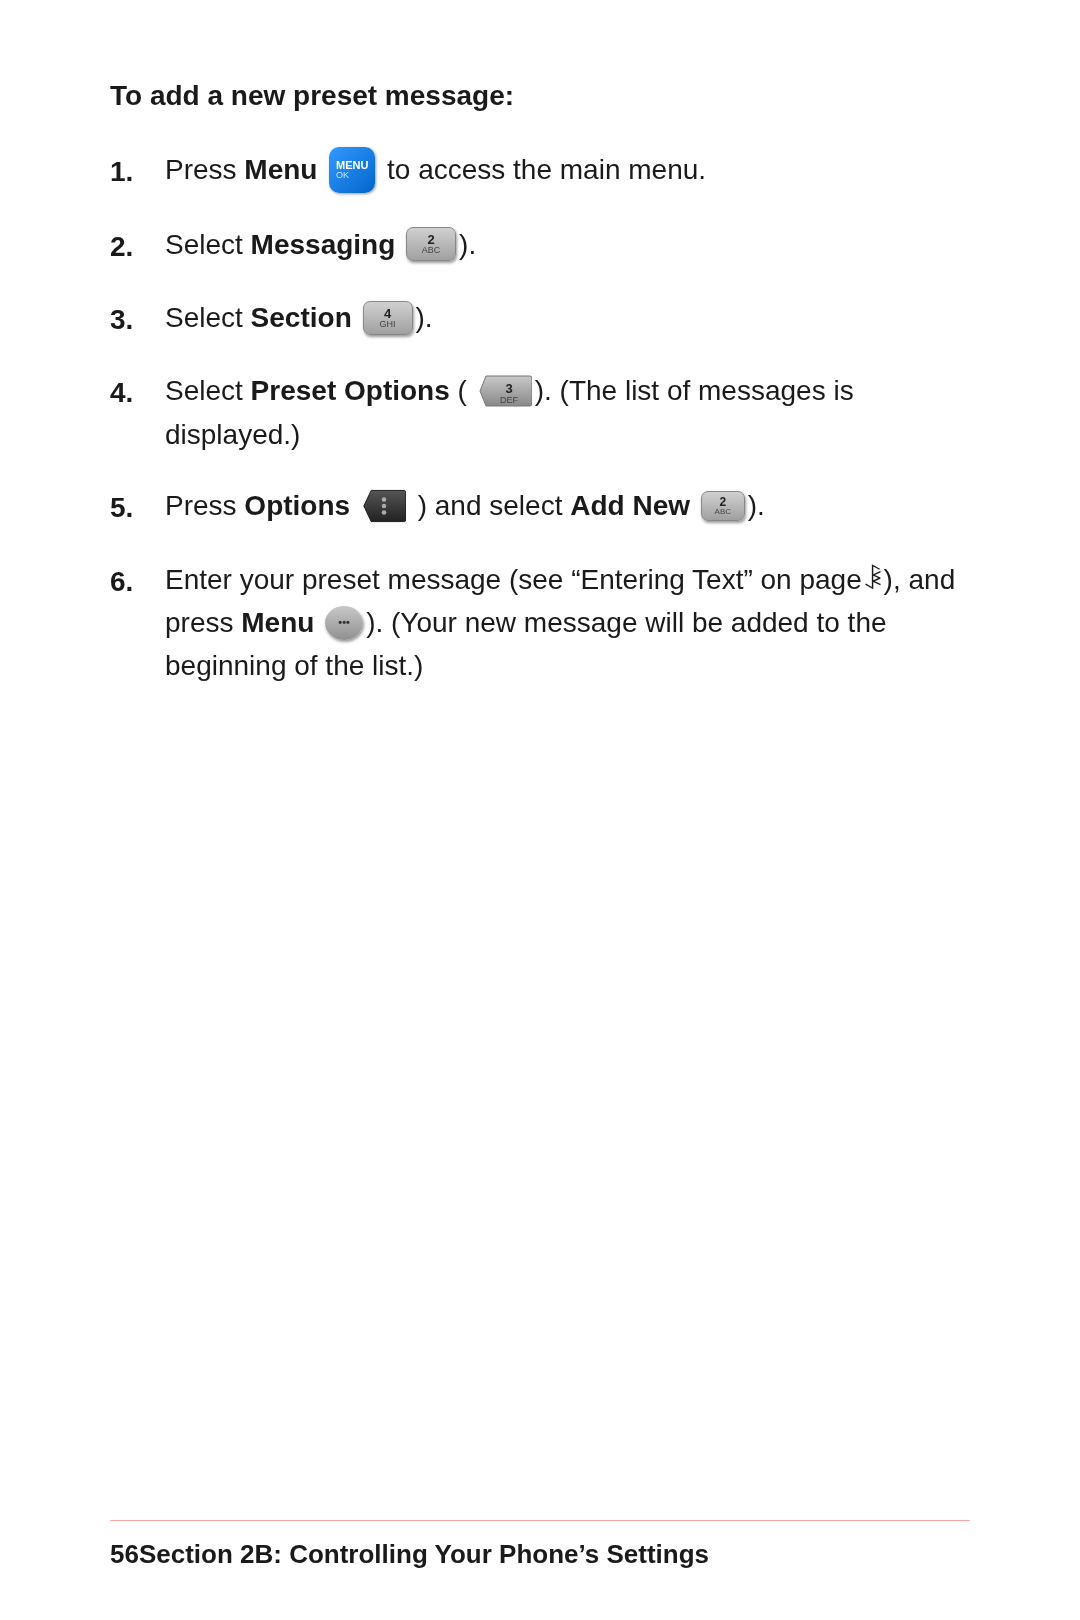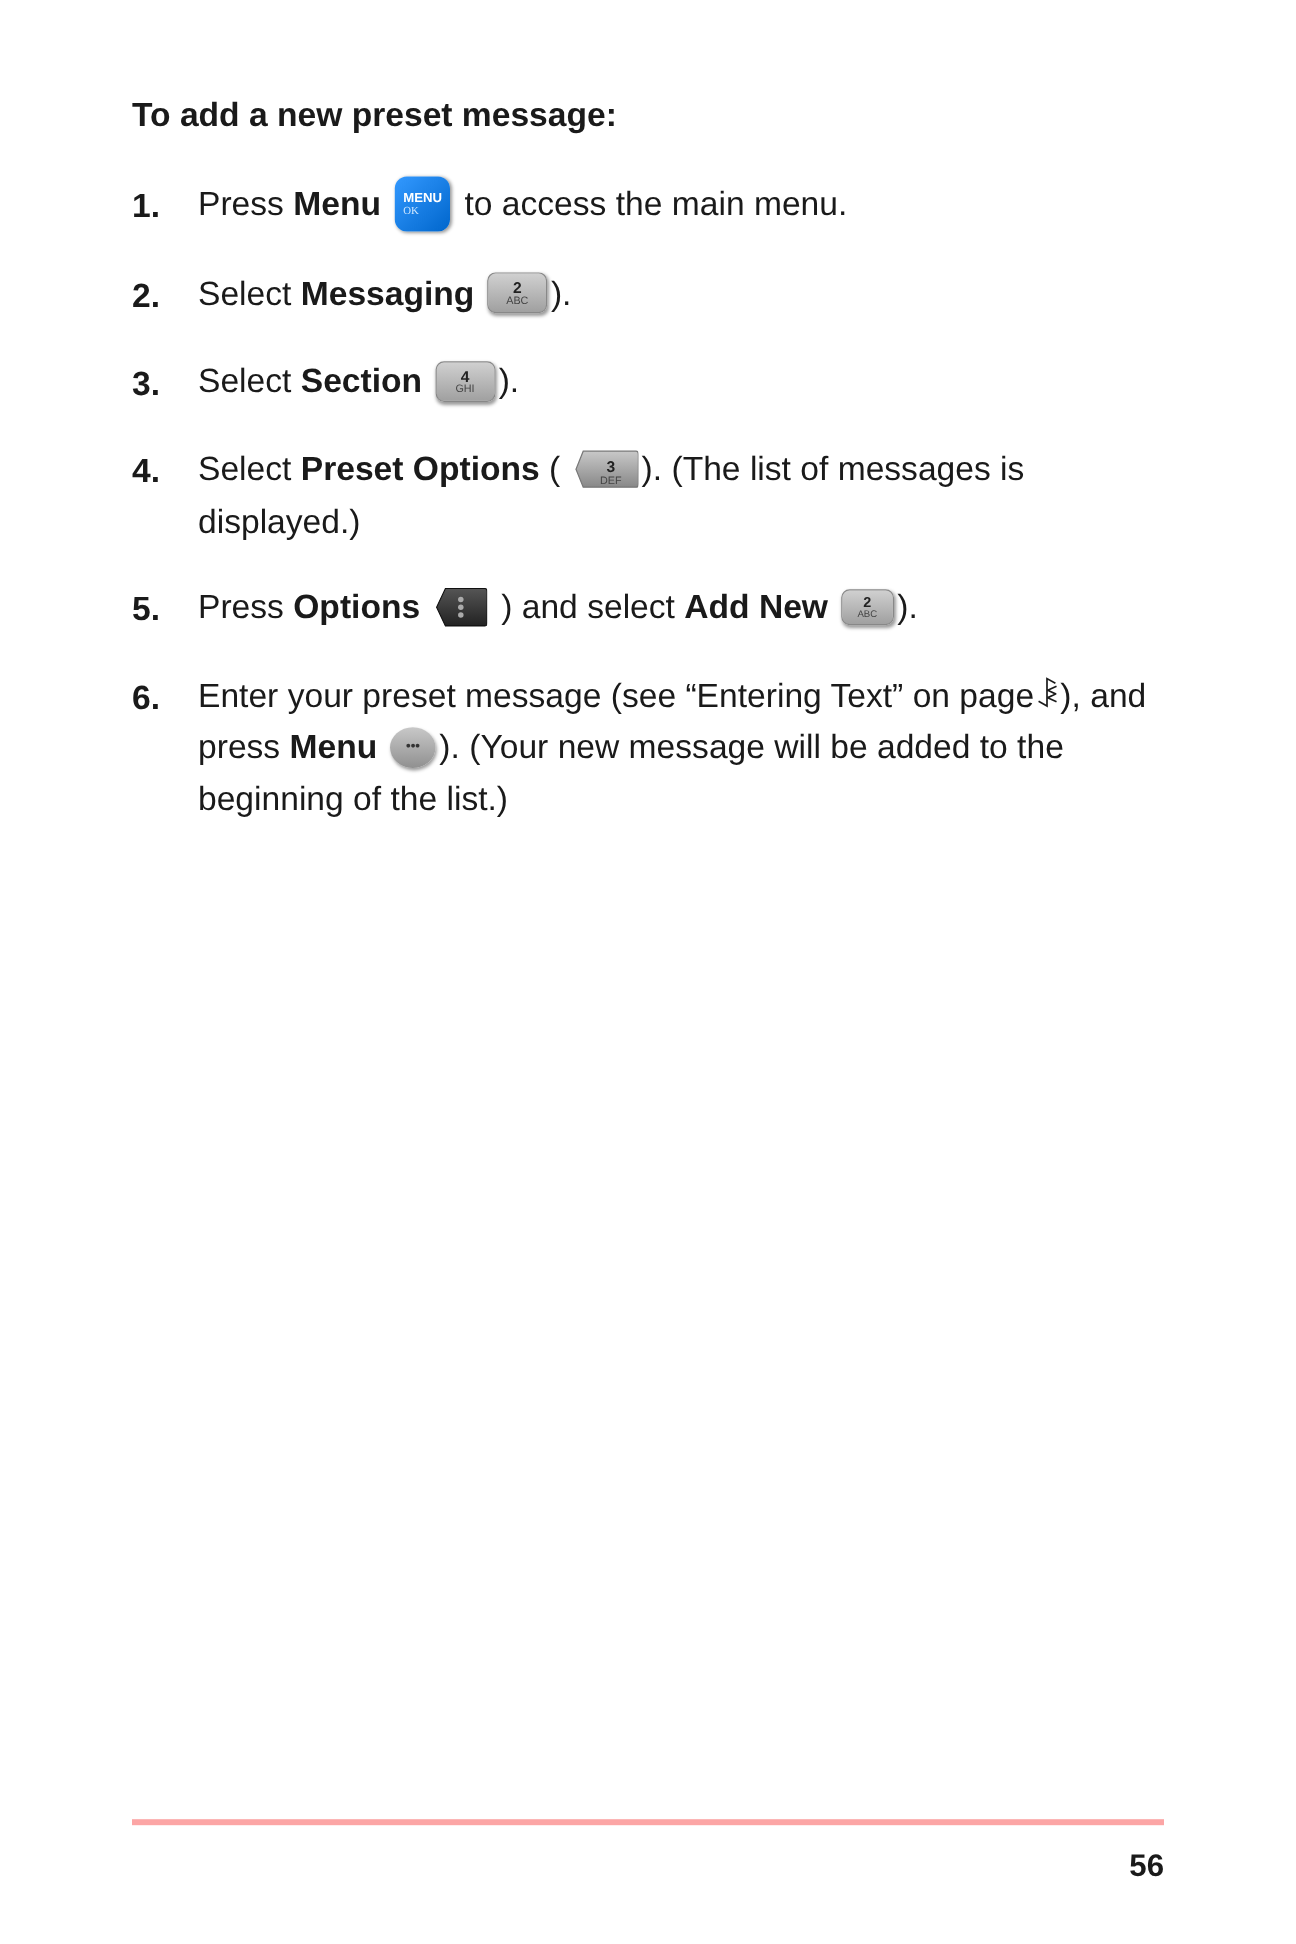--- a/index.html
+++ b/index.html
@@ -93,21 +93,21 @@
       color: white;
       font-size: 11px;
       font-weight: bold;
       font-family: Arial, sans-serif;
       line-height: 1;
     }
 
     .menu-btn-sub {
       color: #cce6ff;
       font-size: 9px;
-      font-family: Liberation Serif, serif;
+      font-family: Liberation Sans, sans-serif;
       line-height: 1;
     }
 
     
     .key-btn {
       display: inline-flex;
       flex-direction: column;
       align-items: center;
       justify-content: center;
       width: 50px;
@@ -177,22 +177,22 @@
       font-weight: bold;
     }
 
     .page-footer {
       position: absolute;
       bottom: 50px;
       left: 110px;
       right: 110px;
       display: flex;
       align-items: center;
-      justify-content: flex-end;
-      border-top: 5px solid #fca5a5;
+      justify-content: flex-start;
+      border-top: 1px solid #fca5a5;
       padding-top: 18px;
     }
 
     .footer-page-num {
       font-size: 26px;
       font-family: Arial, sans-serif;
       color: #1a1a1a;
       font-weight: bold;
     }
 
@@ -310,13 +310,14 @@
           <span class="done-btn-text">•••</span>
         </span>). (Your new message will be added to the beginning of the list.)
       </span>
     </li>
 
   </ol>
 </div>
 
 <footer class="page-footer">
   <span class="footer-page-num">56</span>
+  <span class="footer-section-title">Section 2B: Controlling Your Phone’s Settings</span>
 </footer>
 
 </body></html>

